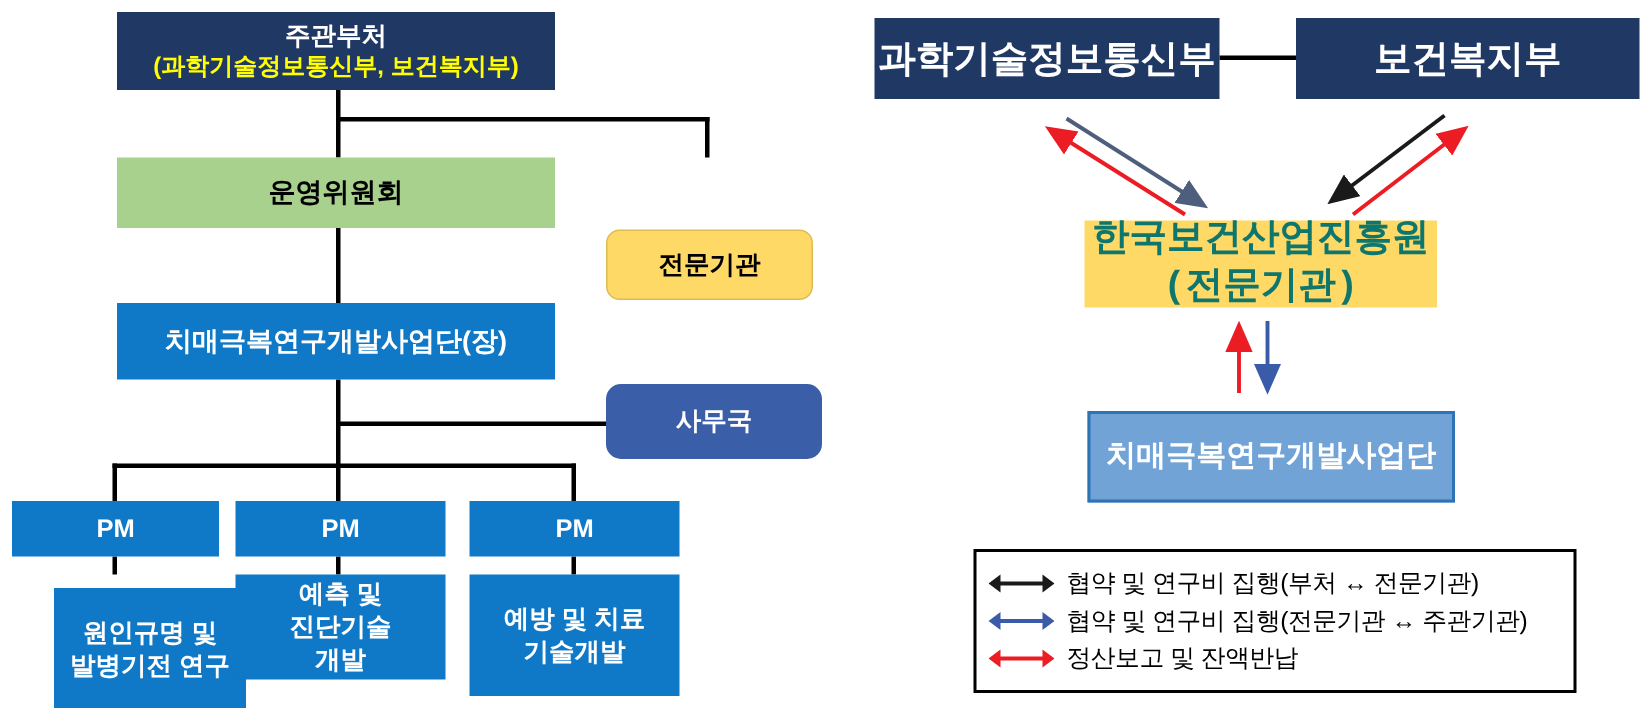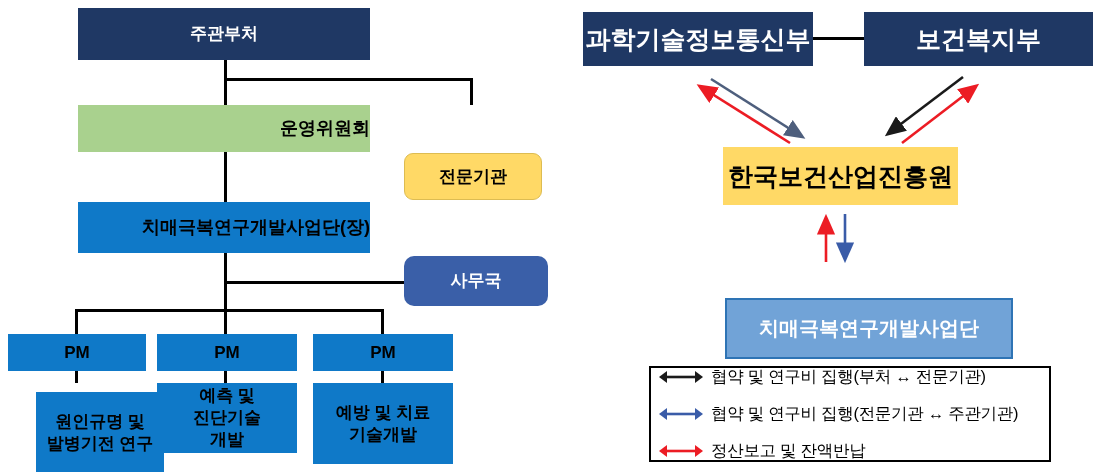--- a/index.html
+++ b/index.html
@@ -8,39 +8,39 @@
     font-family:"Liberation Sans","DejaVu Sans",sans-serif;overflow:hidden;
   }
   .box{
     position:absolute;display:flex;flex-direction:column;align-items:center;justify-content:center;
     text-align:center;font-weight:bold;box-sizing:border-box;white-space:pre-line;line-height:1.28;
   }
   
   .navy{background:#1F3864;color:#ffffff;}
   .green{background:#A9D18E;color:#000000;}
   .yellow-round{background:#FFD966;color:#000000;border:1.5px solid #DDBC52;border-radius:9px;}
-  .blue{background:#0F79C8;color:#000000;}
+  .blue{background:#0F79C8;color:#ffffff;}
   .steel-round{background:#3A5FA8;color:#ffffff;border-radius:10px;}
   
-  .yellow-flat{background:#FFD966;color:#000000;}
+  .yellow-flat{background:#FFD966;color:#0f766e;font-family:Liberation Mono, monospace;}
   .lightblue{background:#71A3D7;color:#ffffff;border:2.5px solid #2E74B5;}
   .line{position:absolute;background:#000000;}
   .overlay{position:absolute;left:0;top:0;pointer-events:none;}
   .legend{
     position:absolute;left:649px;top:366px;width:402px;height:96px;
     border:2.5px solid #000;box-sizing:border-box;background:#fff;
-    display:flex;flex-direction:column;justify-content:center;gap:15px;padding:2px 4px 2px 8px;
+    display:flex;flex-direction:column;justify-content:center;gap:3px;padding:2px 4px 2px 8px;
   }
   .legend-row{display:flex;align-items:center;gap:8px;}
   .legend-row svg{flex:0 0 auto;}
   .legend-label{font-size:16.5px;color:#000;white-space:nowrap;letter-spacing:-0.3px;}
   .ministry-l1{font-size:17px;color:#ffffff;}
   .ministry-l2{font-size:16px;color:#FFFF00;white-space:nowrap;}
   .fs17{font-size:17px;}
-  .fs18{font-size:18px;align-items:flex-end;}
+  .fs18{font-size:18px;}
   .fs19{font-size:25px;}
   .fs20{font-size:20px;}
 </style>
 </head>
 <body>
 
 <div class="canvas">
 
   <div class="line" style="left:224px;top:60px;width:3px;height:45px;"></div>
   <div class="line" style="left:224px;top:78px;width:249px;height:3px;"></div>
@@ -50,20 +50,21 @@
   <div class="line" style="left:224px;top:281px;width:181px;height:3px;"></div>
   <div class="line" style="left:75px;top:309px;width:309px;height:3px;"></div>
   <div class="line" style="left:75px;top:309px;width:3px;height:25px;"></div>
   <div class="line" style="left:381px;top:309px;width:3px;height:25px;"></div>
   <div class="line" style="left:75px;top:371px;width:3px;height:12px;"></div>
   <div class="line" style="left:224px;top:371px;width:3px;height:12px;"></div>
   <div class="line" style="left:381px;top:371px;width:3px;height:12px;"></div>
 
   <div class="box navy" style="left:78px;top:8px;width:292px;height:52px;">
     <span class="ministry-l1">주관부처</span>
+    <span class="ministry-l2">(과학기술정보통신부, 보건복지부)</span>
   </div>
 
   <div class="box green fs18" style="left:78px;top:105px;width:292px;height:47px;">
     <span>운영위원회</span>
   </div>
 
   <div class="box yellow-round fs17" style="left:404px;top:105px;width:138px;height:47px;margin-top:48px;">
     <span>전문기관</span>
   </div>
 
@@ -126,23 +127,24 @@
 
   <div class="box navy fs19" style="left:583px;top:12px;width:230px;height:54px;">
     <span>과학기술정보통신부</span>
   </div>
   <div class="box navy fs19" style="left:864px;top:12px;width:229px;height:54px;">
     <span>보건복지부</span>
   </div>
 
   <div class="box yellow-flat fs19" style="left:723px;top:147px;width:235px;height:58px;">
     <span>한국보건산업진흥원</span>
+    <span>(전문기관)</span>
   </div>
 
-  <div class="box lightblue fs20" style="left:725px;top:274px;width:288px;height:61px;margin-top:24px;">
+  <div class="box lightblue fs20" style="left:725px;top:274px;width:245px;height:61px;">
     <span>치매극복연구개발사업단</span>
   </div>
 
   <div class="legend">
     <div class="legend-row">
       <svg width="44" height="14" viewBox="0 0 44 14">
         <line x1="7" y1="7" x2="37" y2="7" stroke="#1a1a1a" stroke-width="2.6"></line>
         <path d="M8,1 L0,7 L8,13 Z" fill="#1a1a1a"></path>
           <path d="M36,1 L44,7 L36,13 Z" fill="#1a1a1a"></path>
       </svg>

